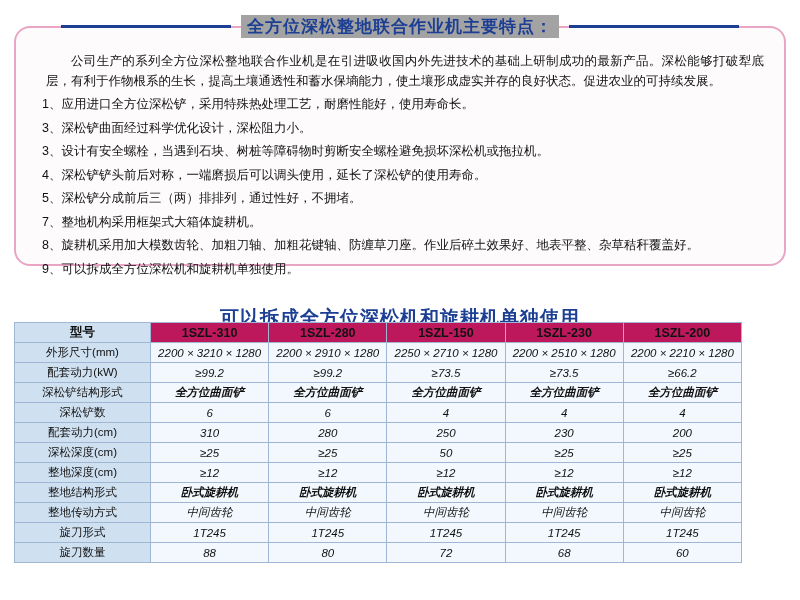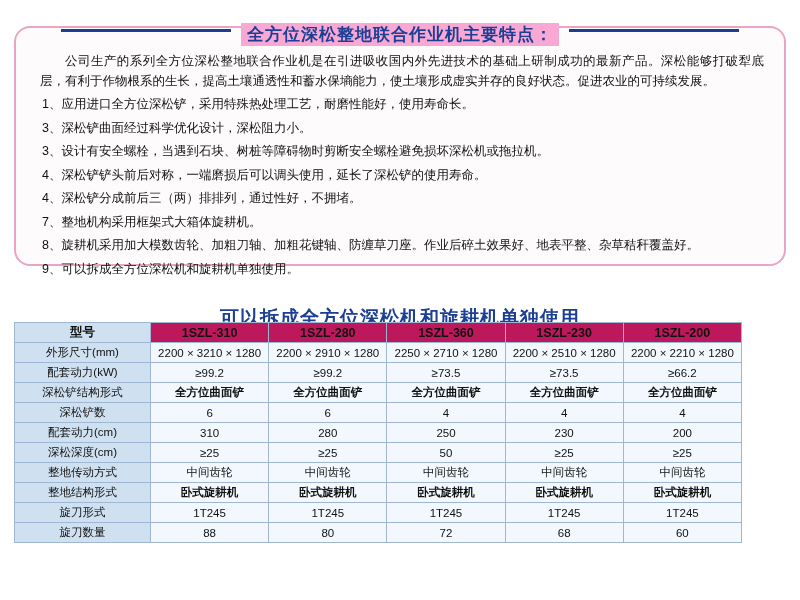--- a/index.html
+++ b/index.html
@@ -45,38 +45,37 @@
   .title-rule {
     width: 170px;
     height: 3px;
     background: #1c3f94;
   }
   .features-title {
     font-size: 17px;
     font-weight: bold;
     color: #1c3f94;
     letter-spacing: 1px;
-    background: #f9a8d4;
+    background: #a3a3a3;
     padding: 0 6px;
     white-space: nowrap;
-    margin-top: 8px;
   }
   .features-body {
     position: absolute;
     left: 22px;
     right: 20px;
     top: 24px;
     font-size: 12.5px;
     line-height: 19.5px;
     color: #111111;
     text-align: justify;
   }
   .features-intro {
     text-indent: 2em;
-    margin: 0 0 2px 2px;
+    margin: 0 0 2px 8px;
   }
   .feature-line {
     margin: 4px;
     white-space: nowrap;
   }
 
   
   .spec-title {
     position: absolute;
     left: 0;
@@ -114,20 +113,21 @@
   }
   table.spec tr.head th:first-child {
     background: #cfe0f1;
   }
   td.label {
     background: #cfe0f1;
     font-weight: normal;
   }
   td.val {
     background: #f2f8fd;
+    font-style: italic;
   }
   td.val.bold {
     font-weight: bold;
     text-align: center;
   }
   col.c0 { width: 136px; }
 </style>
 </head>
 <body>
 
@@ -138,21 +138,21 @@
       <span class="title-rule"></span>
       <span class="features-title">全方位深松整地联合作业机主要特点：</span>
       <span class="title-rule"></span>
     </div>
     <div class="features-body">
       <p class="features-intro">公司生产的系列全方位深松整地联合作业机是在引进吸收国内外先进技术的基础上研制成功的最新产品。深松能够打破犁底层，有利于作物根系的生长，提高土壤通透性和蓄水保墒能力，使土壤形成虚实并存的良好状态。促进农业的可持续发展。</p>
       <p class="feature-line">1、应用进口全方位深松铲，采用特殊热处理工艺，耐磨性能好，使用寿命长。</p>
       <p class="feature-line">3、深松铲曲面经过科学优化设计，深松阻力小。</p>
       <p class="feature-line">3、设计有安全螺栓，当遇到石块、树桩等障碍物时剪断安全螺栓避免损坏深松机或拖拉机。</p>
       <p class="feature-line">4、深松铲铲头前后对称，一端磨损后可以调头使用，延长了深松铲的使用寿命。</p>
-      <p class="feature-line">4、深松铲分成前后三（两）排排列，通过性好，不拥堵。</p>
+      <p class="feature-line">5、深松铲分成前后三（两）排排列，通过性好，不拥堵。</p>
       <p class="feature-line">7、整地机构采用框架式大箱体旋耕机。</p>
       <p class="feature-line">8、旋耕机采用加大模数齿轮、加粗刀轴、加粗花键轴、防缠草刀座。作业后碎土效果好、地表平整、杂草秸秆覆盖好。</p>
       <p class="feature-line">9、可以拆成全方位深松机和旋耕机单独使用。</p>
     </div>
   </section>
 
   <h2 class="spec-title">可以拆成全方位深松机和旋耕机单独使用</h2>
 
   <table class="spec">
     <colgroup>
@@ -161,21 +161,21 @@
         <col>
         <col>
         <col>
         <col>
     </colgroup>
     <thead>
       <tr class="head">
         <th>型号</th>
         <th>1SZL-310</th>
         <th>1SZL-280</th>
-        <th>1SZL-360</th>
+        <th>1SZL-150</th>
         <th>1SZL-230</th>
         <th>1SZL-200</th>
       </tr>
     </thead>
     <tbody>
       <tr>
         <td class="label">外形尺寸(mm)</td>
         <td class="val">2200 × 3210 × 1280</td>
         <td class="val">2200 × 2910 × 1280</td>
         <td class="val">2250 × 2710 × 1280</td>
@@ -216,34 +216,42 @@
       </tr>
       <tr>
         <td class="label">深松深度(cm)</td>
         <td class="val">≥25</td>
         <td class="val">≥25</td>
         <td class="val">50</td>
         <td class="val">≥25</td>
         <td class="val">≥25</td>
       </tr>
       <tr>
+        <td class="label">整地深度(cm)</td>
+        <td class="val">≥12</td>
+        <td class="val">≥12</td>
+        <td class="val">≥12</td>
+        <td class="val">≥12</td>
+        <td class="val">≥12</td>
+      </tr>
+      <tr>
+        <td class="label">整地结构形式</td>
+        <td class="val bold">卧式旋耕机</td>
+        <td class="val bold">卧式旋耕机</td>
+        <td class="val bold">卧式旋耕机</td>
+        <td class="val bold">卧式旋耕机</td>
+        <td class="val bold">卧式旋耕机</td>
+      </tr>
+      <tr>
         <td class="label">整地传动方式</td>
         <td class="val">中间齿轮</td>
         <td class="val">中间齿轮</td>
         <td class="val">中间齿轮</td>
         <td class="val">中间齿轮</td>
         <td class="val">中间齿轮</td>
-      </tr>
-      <tr>
-        <td class="label">整地结构形式</td>
-        <td class="val bold">卧式旋耕机</td>
-        <td class="val bold">卧式旋耕机</td>
-        <td class="val bold">卧式旋耕机</td>
-        <td class="val bold">卧式旋耕机</td>
-        <td class="val bold">卧式旋耕机</td>
       </tr>
       <tr>
         <td class="label">旋刀形式</td>
         <td class="val">1T245</td>
         <td class="val">1T245</td>
         <td class="val">1T245</td>
         <td class="val">1T245</td>
         <td class="val">1T245</td>
       </tr>
       <tr>

